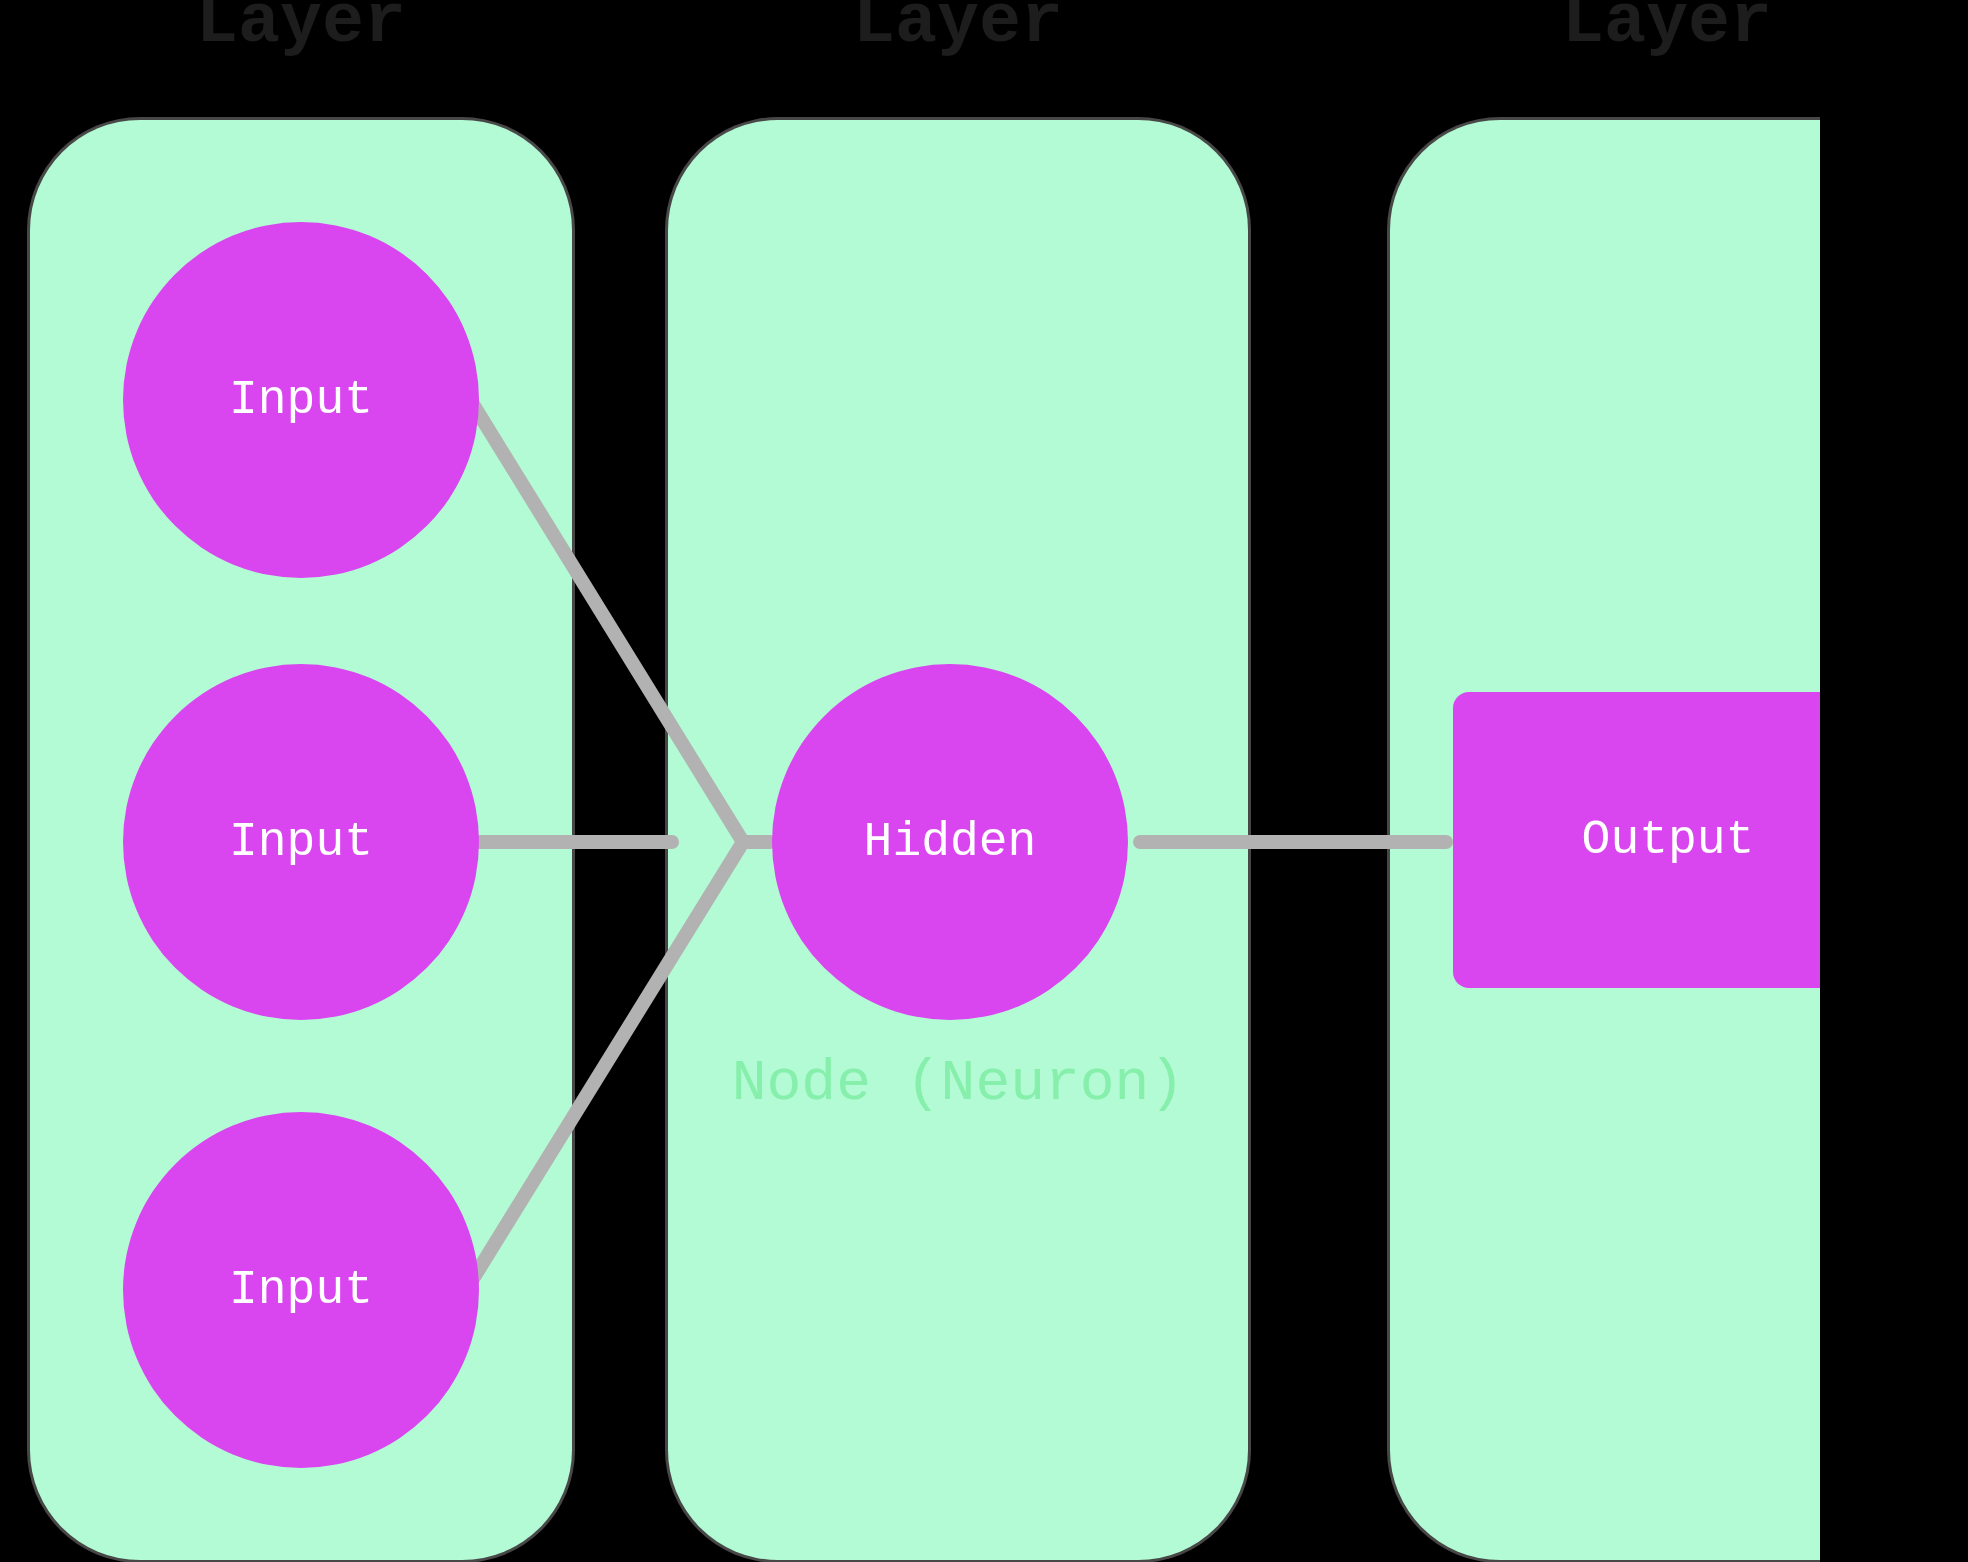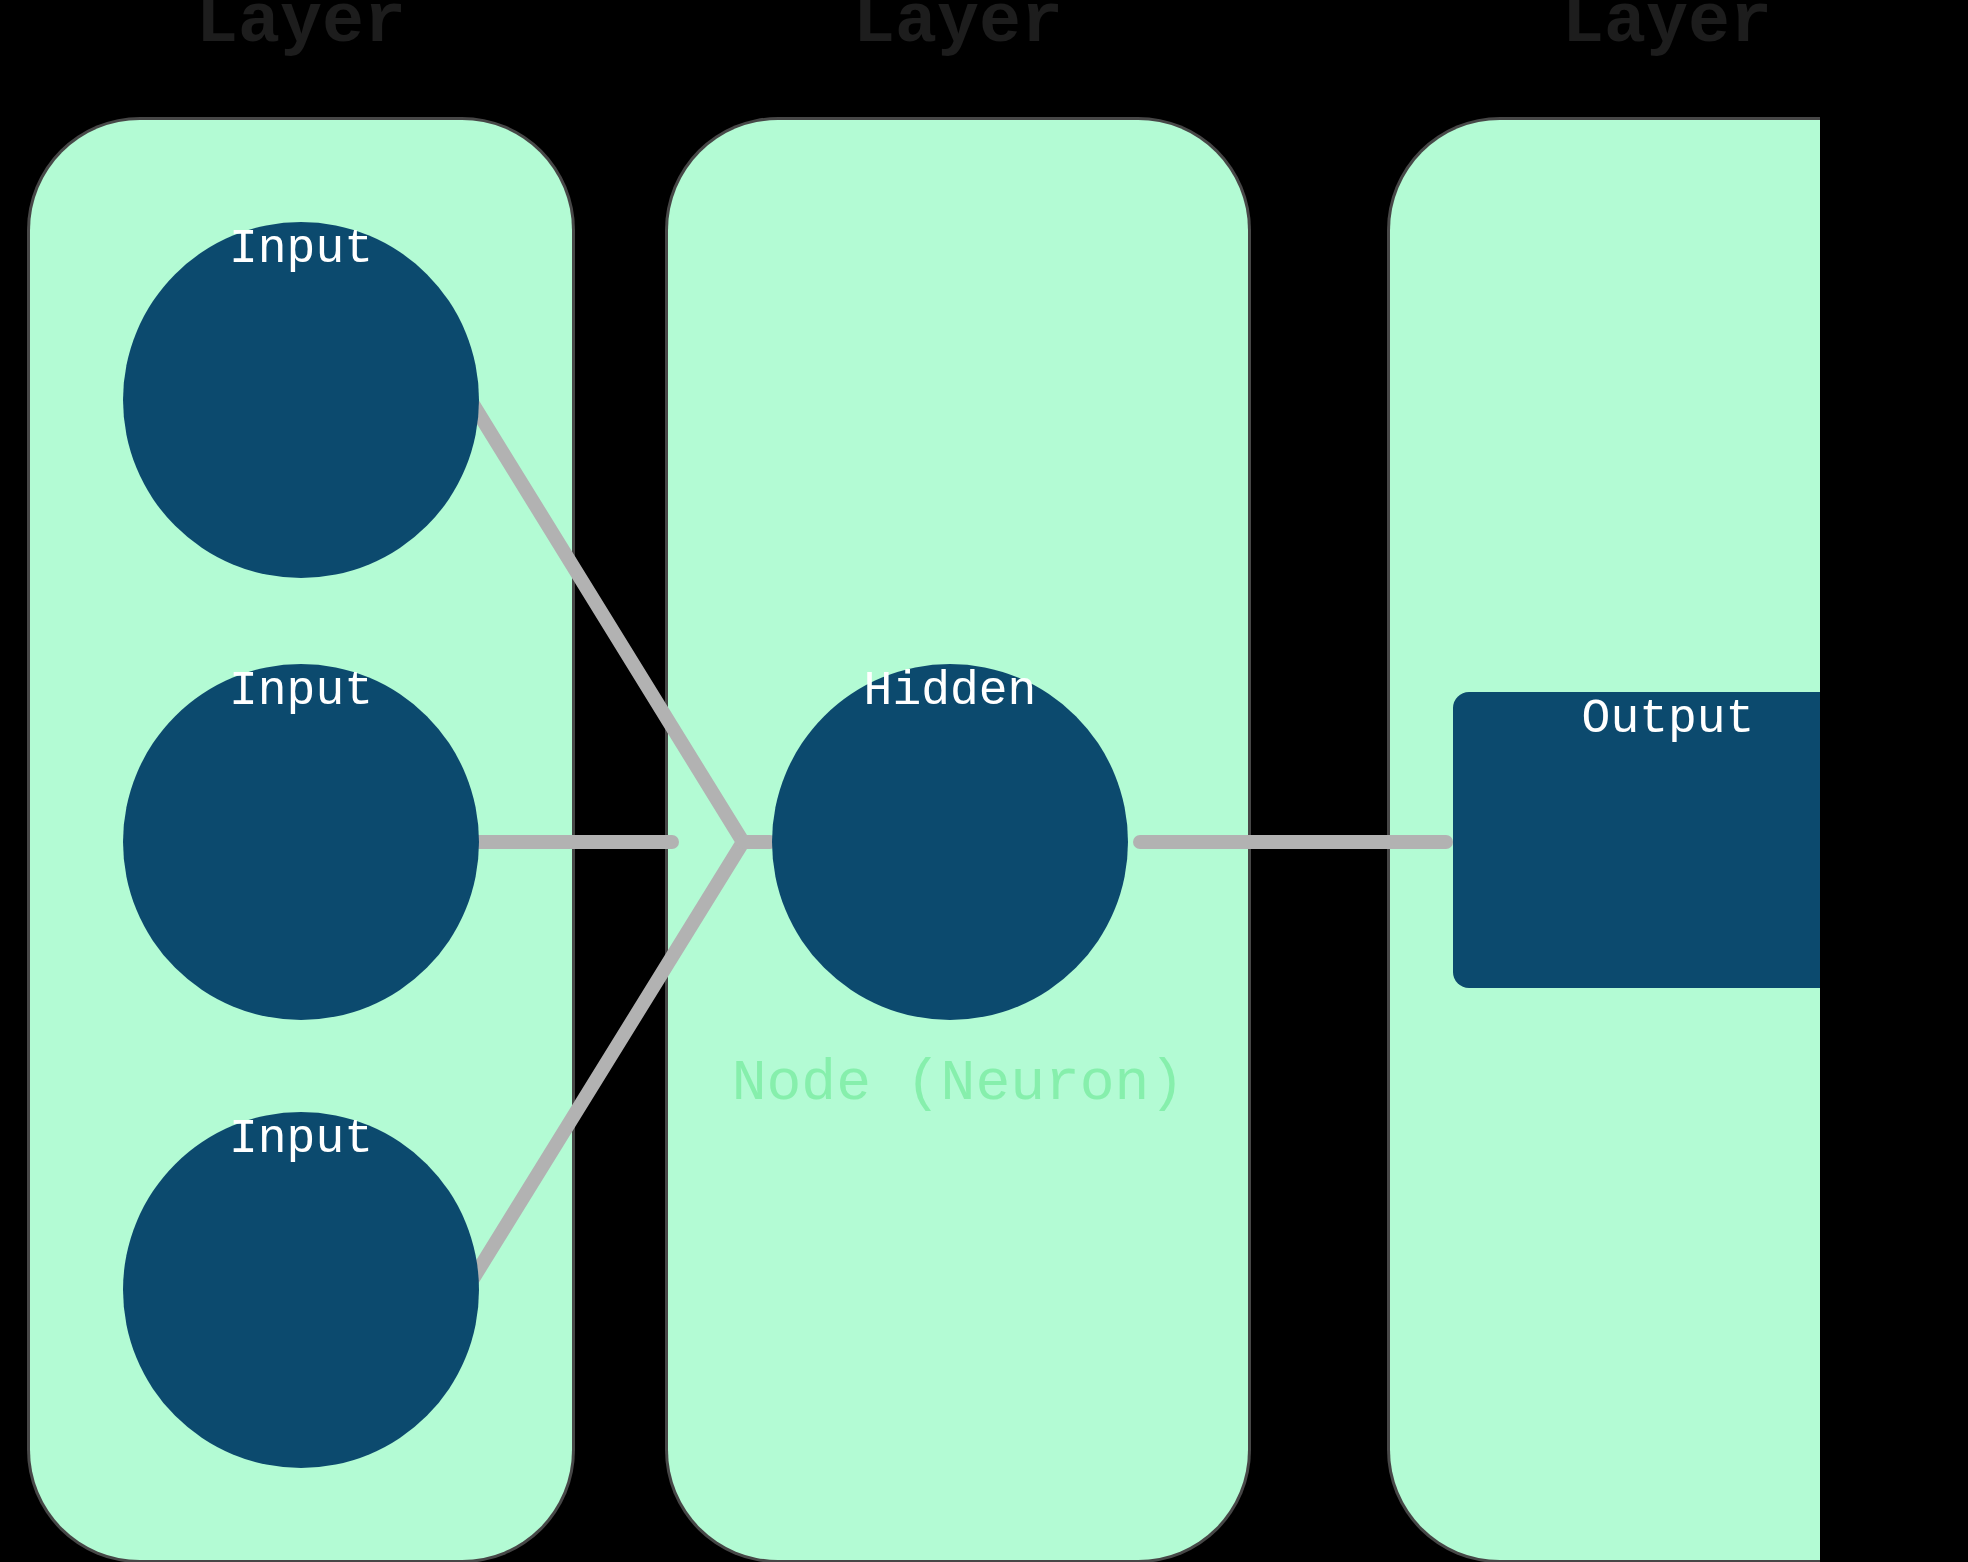--- a/index.html
+++ b/index.html
@@ -58,23 +58,23 @@
     stroke: #b2b2b2;
     stroke-width: 14px;
     stroke-linecap: round;
     fill: none;
   }
 
   
   .node {
     position: absolute;
     display: flex;
-    align-items: flex-start;
+    align-items: center;
     justify-content: center;
-    background: #0c4a6e;
+    background: #d946ef;
     color: #ffffff;
     font-size: 48px;
     font-weight: 500;
   }
   .node.circle {
     width: 356px;
     height: 356px;
     border-radius: 50%;
   }
   .node.input1 { left: 123px; top: 222px; }

